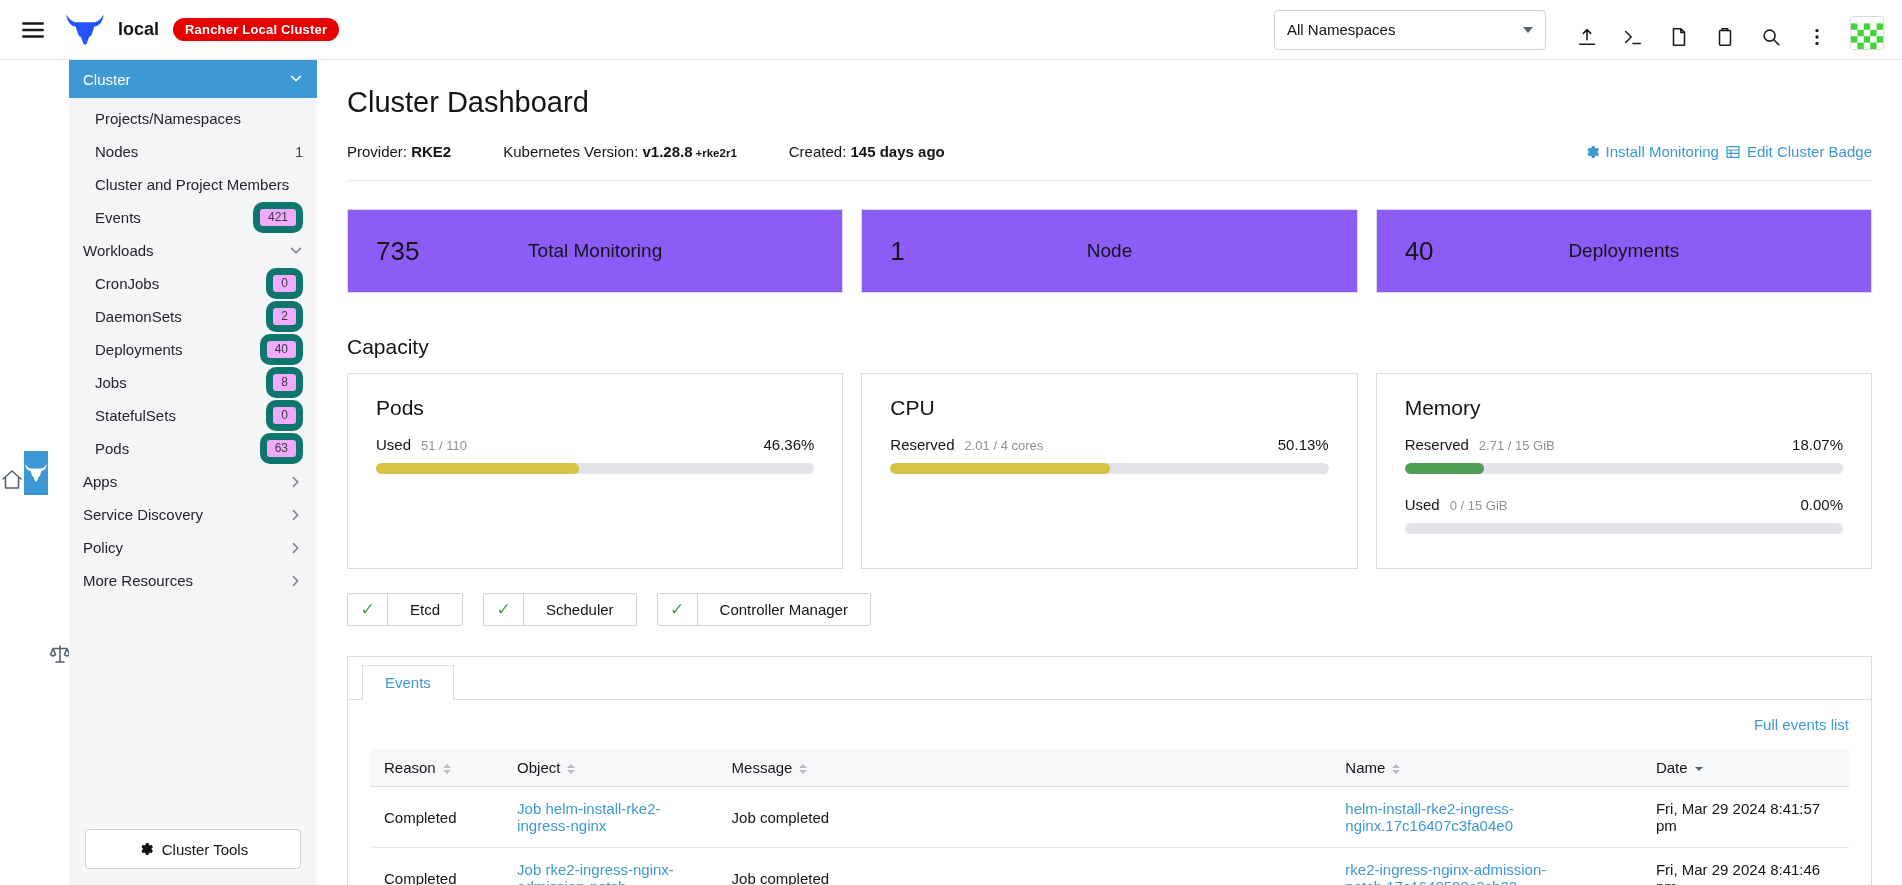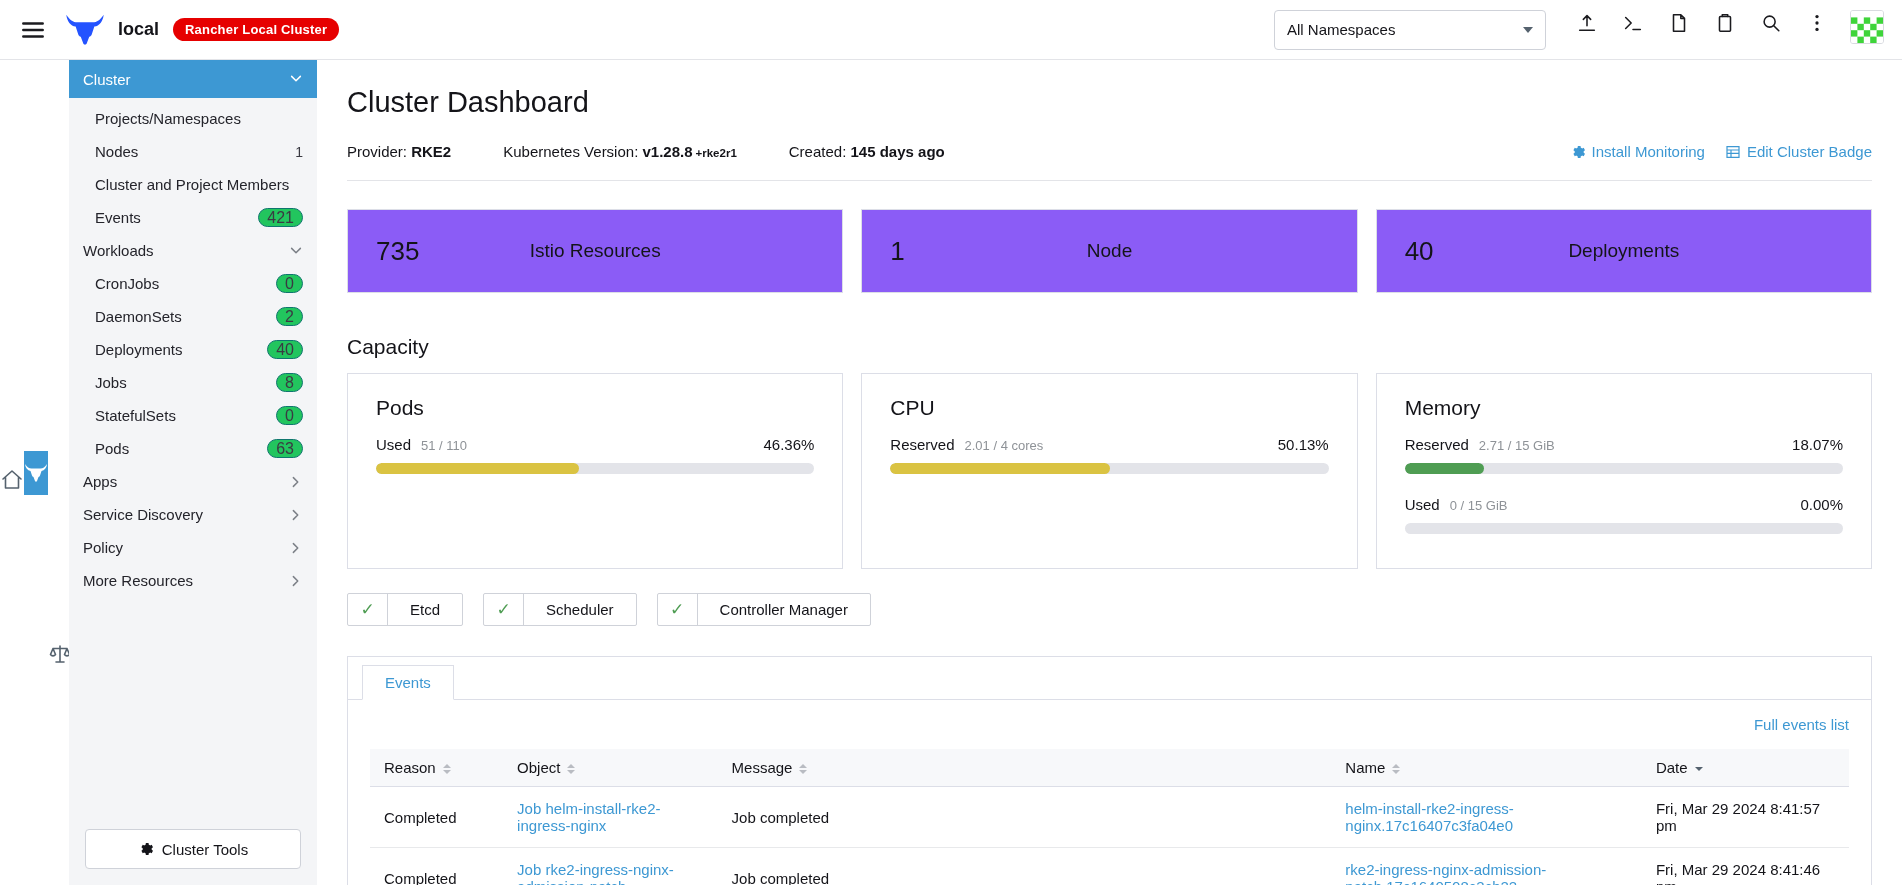--- a/index.html
+++ b/index.html
@@ -18,21 +18,21 @@
   }
   .icon-btn { background:none; border:none; cursor:pointer; padding:4px; }
   .icon-btn svg { width:26px; height:26px; }
   .logo svg { width:42px; height:34px; }
   .logo path { fill:var(--logo_blue); }
   .cluster-name { font-size:18px; font-weight:700; margin-left:-2px; }
   .cluster-badge {
     background:var(--badge_red); color:#fff; font-size:13px; font-weight:700;
     padding:4px 12px; border-radius:12px; letter-spacing:.2px;
   }
-  .topbar-right { margin-left:auto; display:flex; align-items:flex-start; gap:20px; }
+  .topbar-right { margin-left:auto; display:flex; align-items:flex-end; gap:20px; }
   .ns-select {
     width:272px; height:40px; border:1px solid #cfd2d9; border-radius:4px;
     display:flex; align-items:center; justify-content:space-between;
     padding:0 12px; cursor:pointer; background:#fff; margin-right:8px;
   }
   .ns-caret { width:0; height:0; border-left:5px solid transparent; border-right:5px solid transparent; border-top:6px solid #55626e; }
   .top-icon { background:none; border:none; cursor:pointer; padding:2px; }
   .top-icon svg { width:22px; height:22px; stroke:#1b1b1f; fill:none; stroke-width:1.7; stroke-linecap:round; stroke-linejoin:round; }
   .top-icon.kebab svg { fill:#1b1b1f; stroke:none; }
   .avatar { width:34px; height:34px; border:1px solid #d9dbe0; border-radius:3px; overflow:hidden; cursor:pointer; }
@@ -61,42 +61,42 @@
   }
   .nav-items { padding:4px 0; overflow:hidden; }
   .side-item {
     height:33px; display:flex; align-items:center; padding:0 14px 0 26px;
     cursor:pointer; color:#24242b; font-size:15px;
   }
   .side-item.group { padding-left:14px; }
   .side-item .grow { flex:1; }
   .count-plain { font-size:14px; color:#3a3a42; }
   .pill {
-    border:1px solid #0f766e; border-radius:10px; padding:1px 8px; font-size:16px;
-    color:#3a3a42; background:#22c55e; line-height:15px;
+    border:7px solid #0f766e; border-radius:10px; padding:1px 8px; font-size:12px;
+    color:#3a3a42; background:#f0abfc; line-height:15px;
   }
   .chev { width:14px; height:14px; color:#7c8087; }
   .chev svg { width:14px; height:14px; stroke:currentColor; fill:none; stroke-width:1.7; stroke-linecap:round; stroke-linejoin:round; }
   .chev.down svg { transform:rotate(90deg); }
   .chev.white { color:#fff; }
   .cluster-tools {
     margin:14px 16px 16px; margin-top:auto; height:40px; border:1px solid #cfd2d9; border-radius:4px;
     background:#fff; display:flex; align-items:center; justify-content:center; gap:8px;
     font-size:15px; font-family:inherit; cursor:pointer; color:#141419;
   }
   .cluster-tools svg { width:16px; height:16px; fill:#141419; }
 
   
   .content { flex:1; padding:0 30px; overflow:hidden; background:#fff; }
   h1 { font-size:29px; font-weight:400; margin-top:26px; }
   .meta-row { display:flex; align-items:center; margin-top:24px; padding-bottom:20px; border-bottom:1px solid #e3e4e8; }
   .meta { margin-right:52px; font-size:15px; color:#141419; }
   .meta b { font-weight:700; }
   .meta .note { font-size:11.5px; font-weight:700; margin-left:3px; }
-  .meta-actions { margin-left:auto; display:flex; align-items:center; gap:20px;justify-content:space-between; }
+  .meta-actions { margin-left:auto; display:flex; align-items:center; gap:6px;justify-content:space-between; }
   .meta-actions a { color:var(--primary); font-size:15px; display:flex; align-items:center; gap:6px; cursor:pointer; }
   .meta-actions svg { width:16px; height:16px; fill:currentColor; }
 
   .summary-row { display:flex; gap:18px; margin-top:28px; }
   .sum-card { flex:1; border:1px solid #dcdee7; background:#8b5cf6; height:84px; position:relative; }
   .sum-value { position:absolute; left:28px; top:50%; transform:translateY(-50%); font-size:26px; font-weight:500; }
   .sum-label { height:100%; display:flex; align-items:center; justify-content:center; font-size:19px; }
 
   h2.cap-head { font-size:21px; font-weight:400; margin-top:42px; }
   .cap-row { display:flex; gap:18px; margin-top:14px; }
@@ -387,21 +387,21 @@
               <path d="M3 4h18v16H3zM3 9h18M3 14h18M9 9v11" fill="none" stroke="currentColor" stroke-width="1.8"></path>
             </svg>
           <span>Edit Cluster Badge</span>
         </a>
       </div>
     </div>
 
     <div class="summary-row">
       <div class="sum-card">
         <span class="sum-value">735</span>
-        <div class="sum-label">Istio Resources</div>
+        <div class="sum-label">Total Monitoring</div>
       </div>
       <div class="sum-card">
         <span class="sum-value">1</span>
         <div class="sum-label">Node</div>
       </div>
       <div class="sum-card">
         <span class="sum-value">40</span>
         <div class="sum-label">Deployments</div>
       </div>
     </div>

